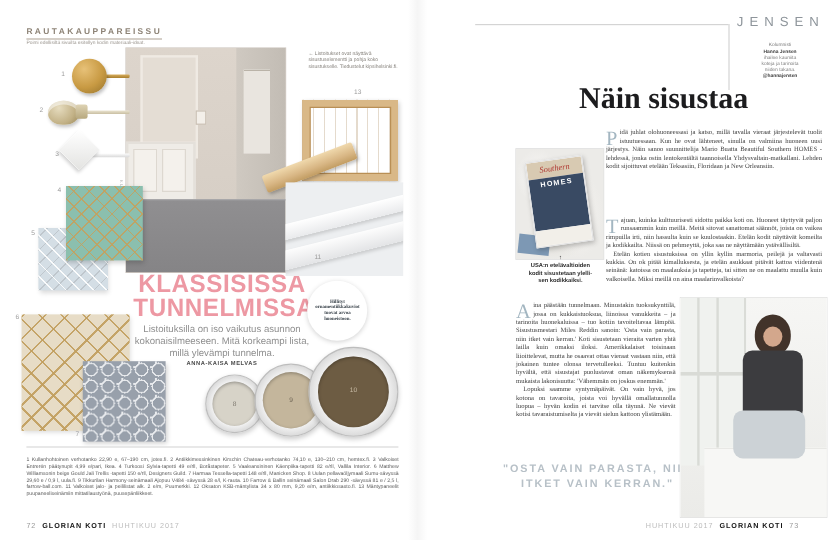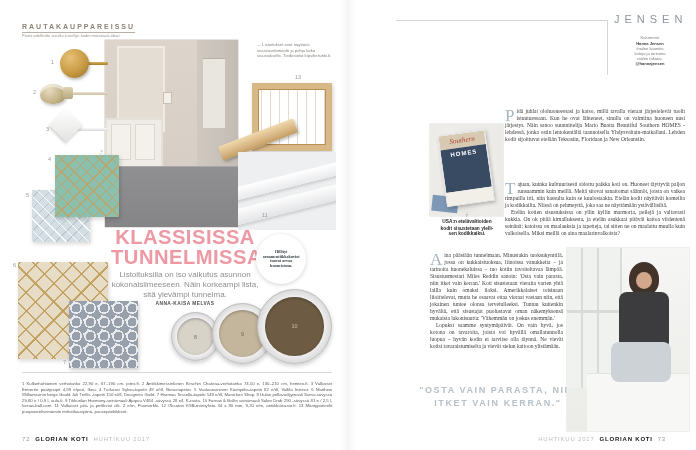--- a/index.html
+++ b/index.html
@@ -128,21 +128,21 @@
         </div>
     </div>
     <div class="abs lid" style="left:257px;top:289px;width:73px;height:73px;">
       <div class="lid-paint" style="background:#6d5c43;">
           <span class="num" style="color:rgba(255,245,225,.6);">10</span>
         </div>
     </div>
 
     <div class="abs title-pink" style="left:108px;top:226px;width:154px;">KLASSISISSA</div>
     <div class="abs title-pink" style="left:108px;top:246px;width:154px;">TUNNELMISSA</div>
-    <div class="abs intro" style="left:110px;top:270px;width:150px;">Listoituksilla on iso vaikutus asunnon kokonaisilmeeseen. Näin korkeampi lista, sitä ylevämpi tunnelma.</div>
+    <div class="abs intro" style="left:110px;top:270px;width:150px;">Listoituksilla on iso vaikutus asunnon kokonaisilmeeseen. Mitä korkeampi lista, millä ylevämpi tunnelma.</div>
     <div class="abs byline" style="left:110px;top:301px;width:150px;">ANNA-KAISA MELVAS</div>
 
     <div class="abs badge" style="left:256px;top:234px;width:50px;height:50px;">
       <div class="badge-inner">
         <div>Hillityt</div>
         <div>ornamentiikkakuviot</div>
         <div>tuovat arvoa</div>
         <div>huoneistoon.</div>
       </div>
     </div>
@@ -179,20 +179,21 @@
     <div class="abs jensen" style="left:266px;top:13px;">JENSEN</div>
     <div class="abs bio" style="left:258px;top:36px;width:88px;">
       <div>Kolumnisti</div>
       <div class="b">Hanna Jensen</div>
       <div>ihailee kauniita</div>
       <div>koteja ja tarinoita</div>
       <div>niiden takana.</div>
       <div class="b">@hannajensen</div>
     </div>
 
+    <div class="abs headline" style="left:80px;top:70px;width:250px;">Näin sisustaa</div>
 
     <div class="abs fur" style="left:82px;top:124px;width:73px;height:92px;">
       <div class="abs" style="left:2px;top:72px;width:26px;height:16px;background:#7d98b4;transform:rotate(6deg);"></div>
       <div class="abs mag" style="left:12px;top:8px;width:46px;height:70px;transform:rotate(-8deg);">
         <div style="height:14px;background:#d8cab2;display:flex;align-items:center;justify-content:center;">
           <span style="font-family:'Liberation Serif',serif;font-style:italic;color:#b03a33;font-size:7px;">Southern</span>
         </div>
         <div style="height:40px;background:#394a63;display:flex;align-items:flex-start;justify-content:center;padding-top:3px;">
           <span style="color:#fff;font-size:6px;letter-spacing:1px;font-weight:bold;">HOMES</span>
         </div>

